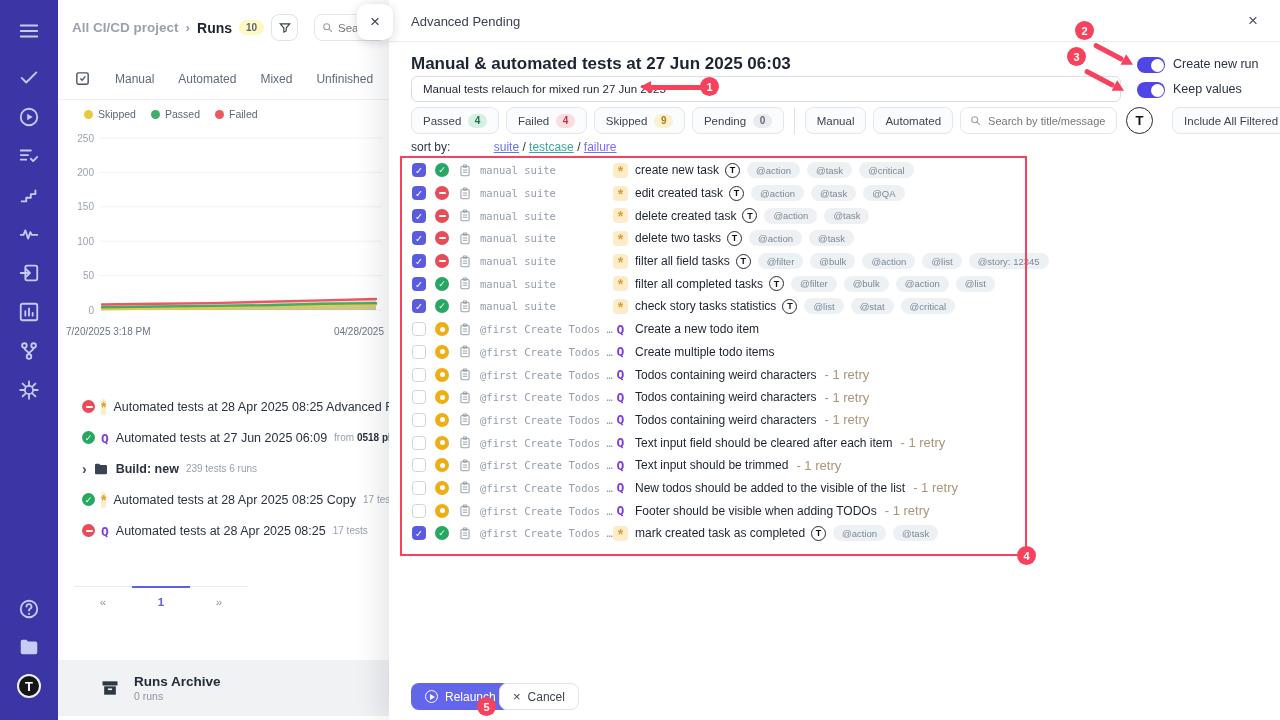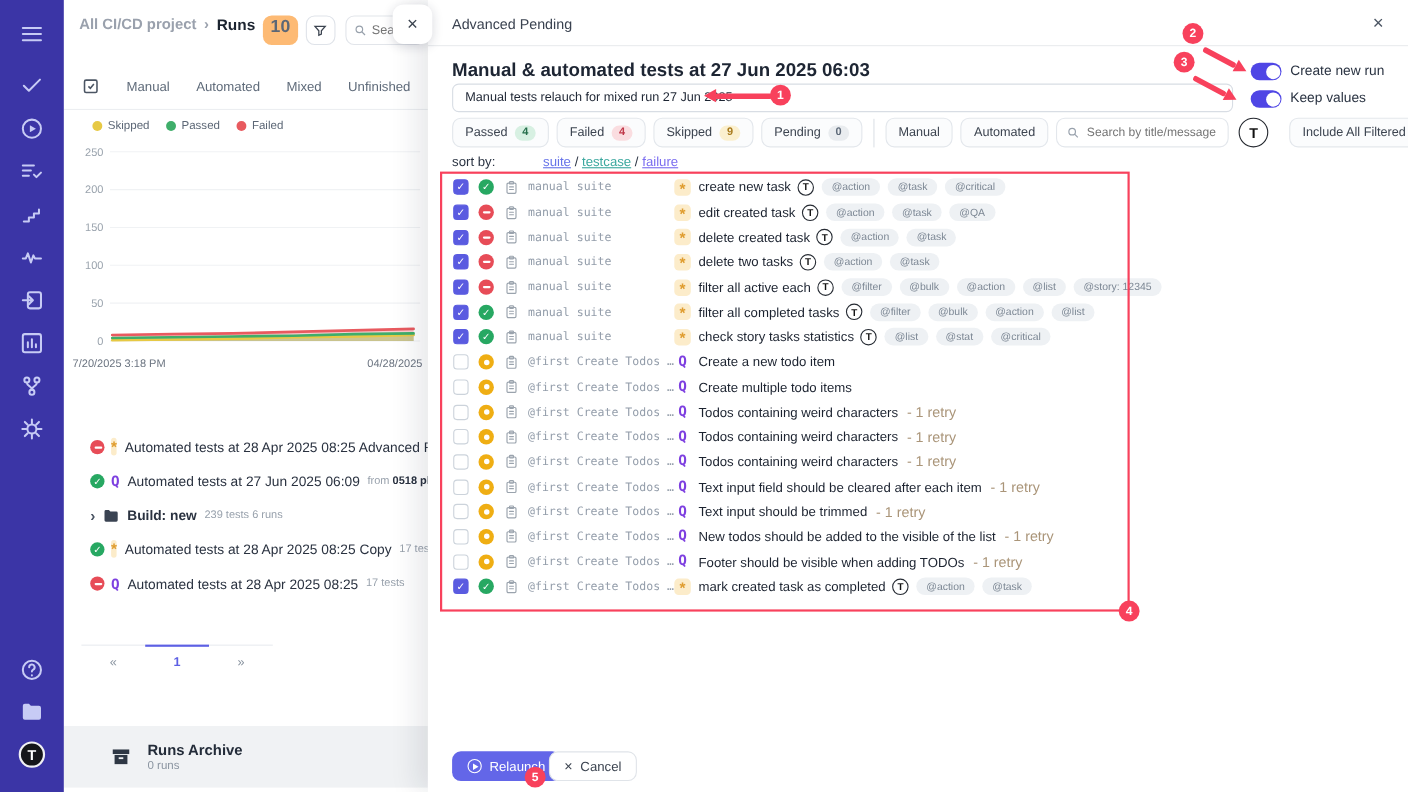--- a/index.html
+++ b/index.html
@@ -9,24 +9,24 @@
 
   
   #sidebar { position:absolute; left:0; top:0; width:58px; height:720px; background:#3b35a6; z-index:10; }
   .sb-ic { position:absolute; left:18px; width:22px; height:22px; color:#c7cbf5; }
   .sb-ic svg { width:22px; height:22px; stroke:currentColor; fill:none; stroke-width:2; stroke-linecap:round; stroke-linejoin:round; }
   .sb-avatar { position:absolute; left:17px; width:24px; height:24px; border-radius:50%; background:#15161a;
     color:#fff; font-weight:bold; font-size:13px; display:flex; align-items:center; justify-content:center; border:2px solid #f0f0f4; }
 
   
   #left-panel { position:absolute; left:58px; top:0; width:331px; height:720px; background:#fff; overflow:hidden; }
-  #lp-header { position:absolute; left:14px; top:14px; display:flex; gap:7px; white-space:nowrap; }
+  #lp-header { position:absolute; left:14px; top:14px; display:flex; align-items:center; gap:7px; white-space:nowrap; }
   .bc-gray { color:#9aa1ad; font-size:13.5px; font-weight:bold; }
   .bc-dark { color:#1c2430; font-size:14px; font-weight:bold; }
-  .pill { background:#fdba74; color:#5c6776; border-radius:8px; font-size:16px; padding:2px 7px; font-weight:bold; }
+  .pill { background:#fef9c3; color:#5c6776; border-radius:8px; font-size:10px; padding:2px 7px; font-weight:bold; }
   .icon-btn { width:27px; height:27px; border:1px solid #dfe3e9; border-radius:8px; background:#fff;
     display:flex; align-items:center; justify-content:center; color:#3c4450; }
   .icon-btn svg { width:14px; height:14px; stroke:currentColor; fill:none; stroke-width:2; }
   #lp-search { position:absolute; left:256px; top:14px; width:72px; height:27px; border:1px solid #e2e5ea;
     border-radius:8px; background:#fff; display:flex; align-items:center; padding:0 6px; gap:4px; color:#98a1ac; }
   #lp-search input { border:none; outline:none; width:40px; font-size:11.5px; color:#5c6776; background:transparent; }
   #panel-close { position:absolute; left:357px; top:4px; width:36px; height:36px; background:#fff; border-radius:10px;
     box-shadow:0 2px 10px rgba(30,35,60,.18); z-index:30; display:flex; align-items:center; justify-content:center;
     font-size:17px; color:#3c4450; cursor:pointer; }
   #lp-tabs { position:absolute; left:16px; top:70px; width:300px; display:flex; align-items:center; gap:24px; }
@@ -477,21 +477,21 @@
     <span class="st st-failed"></span>
     <span class="clip">
           <svg viewBox="0 0 24 24" class="" stroke="currentColor" fill="none" stroke-width="2" stroke-linecap="round" stroke-linejoin="round">
             <rect x="5" y="5" width="14" height="16" rx="2"></rect>
             <rect x="9" y="2.5" width="6" height="4" rx="1"></rect>
             <path d="M9 11h6M9 15h6"></path>
           </svg>
         </span>
     <span class="suite">manual suite</span>
     <span class="spark" style="margin-left:0">*</span>
-        <span class="ttl">filter all active each</span>
+        <span class="ttl">filter all field tasks</span>
         <span class="tbadge">T</span>
         <span class="tag">@filter</span>
         <span class="tag">@bulk</span>
         <span class="tag">@action</span>
         <span class="tag">@list</span>
         <span class="tag">@story: 12345</span>
       </div>
       <div class="trow">
     <span class="cb on"></span>
     <span class="st st-passed"></span>

